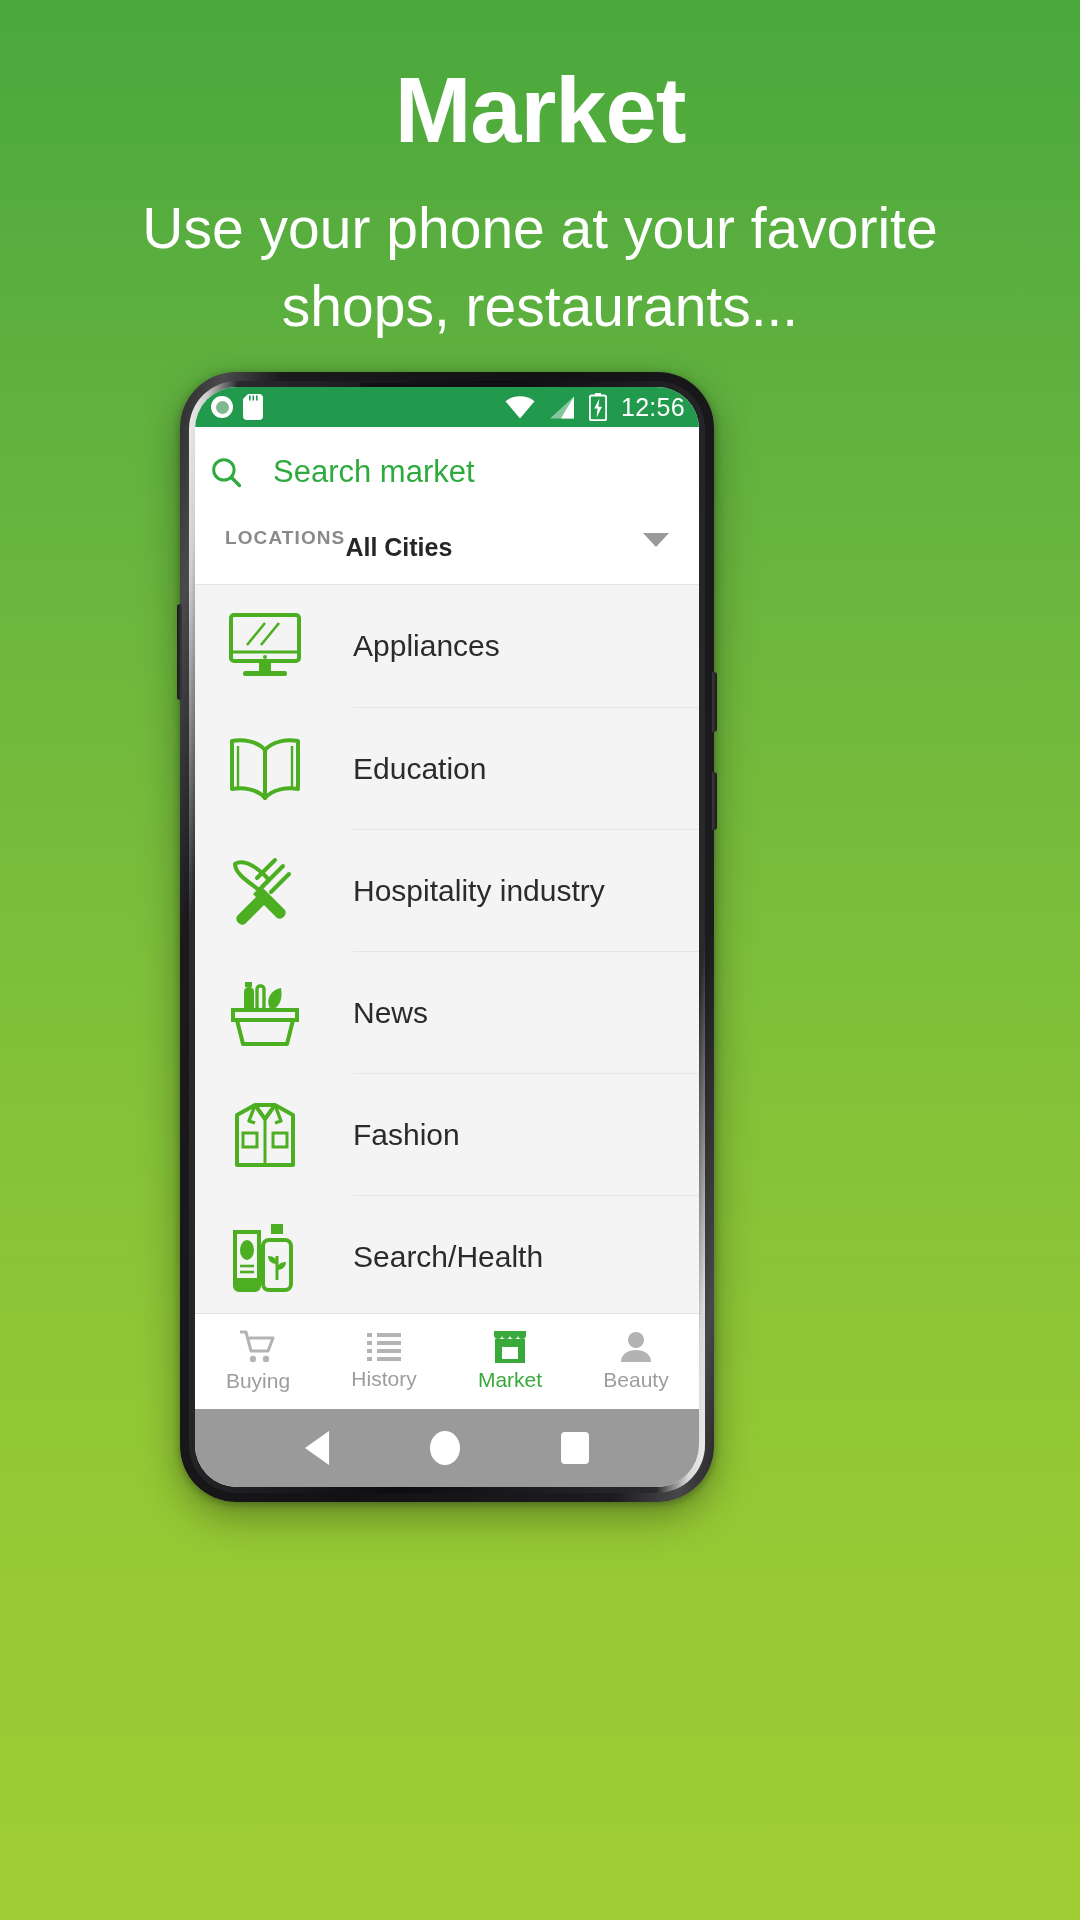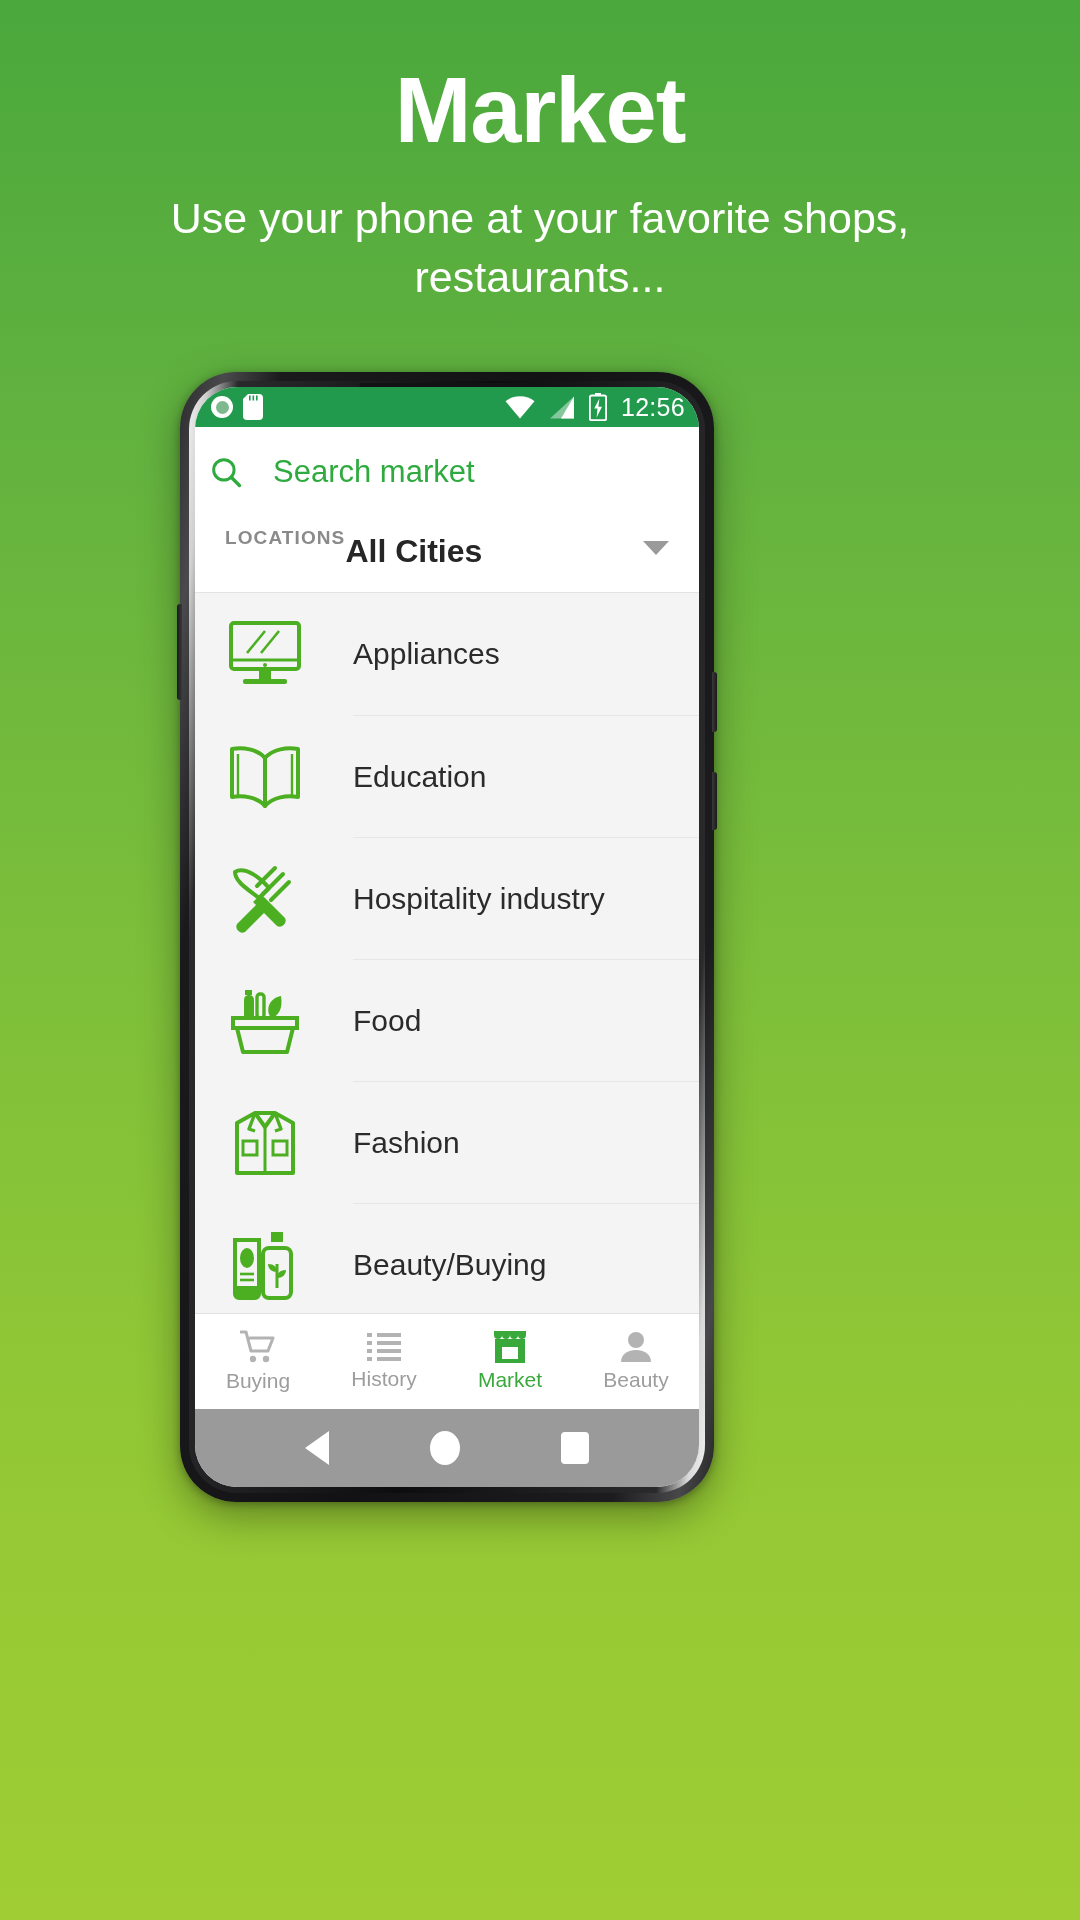--- a/index.html
+++ b/index.html
@@ -25,21 +25,21 @@
   }
   .promo-title {
     color: #ffffff;
     font-size: 92px;
     font-weight: 700;
     letter-spacing: -1px;
     line-height: 1.05;
   }
   .promo-sub {
     color: #ffffff;
-    font-size: 43px;
+    font-size: 57px;
     font-weight: 400;
     line-height: 1.38;
     margin-top: 30px;
     padding: 0 120px;
   }
 
   
   .device {
     position: absolute;
     left: 180px;
@@ -172,21 +172,21 @@
   }
   .loc-col { display: flex; flex-direction: row; }
   .loc-label {
     color: #8a8a8a;
     font-size: 19px;
     font-weight: 700;
     letter-spacing: 1.1px;
   }
   .loc-value {
     color: #262626;
-    font-size: 32px;
+    font-size: 25px;
     font-weight: 600;
     margin-top: 6px;
   }
   .loc-caret { margin-left: auto; margin-bottom: 10px; }
 
   
   .cat-list {
     flex: 1 1 auto;
     background: #f4f4f4;
     overflow: hidden;
@@ -385,21 +385,21 @@
           <span class="cat-icon">
             <svg width="76" height="76" viewBox="0 0 76 76">
               <rect x="18" y="8" width="7" height="5" fill="#4caf22"></rect>
               <path d="M17 18c0-4 3-5 5-5s5 1 5 5v18H17z" fill="#4caf22"></path>
               <rect x="30" y="12" width="7" height="24" rx="3" fill="none" stroke="#4caf22" stroke-width="3.4"></rect>
               <path d="M44 36c-6-8-2-20 10-22 2 12-2 20-10 22z" fill="#4caf22"></path>
               <rect x="6" y="36" width="64" height="10" fill="none" stroke="#4caf22" stroke-width="4"></rect>
               <path d="M10 46h56l-6 24H16z" fill="none" stroke="#4caf22" stroke-width="4" stroke-linejoin="round"></path>
             </svg>
           </span>
-          <span class="cat-label">Food</span>
+          <span class="cat-label">News</span>
         </div>
 
         <div class="cat-item">
           <span class="cat-icon">
             <svg width="76" height="70" viewBox="0 0 76 70">
               <path d="M10 16 28 6h20l18 10v50H10z" fill="none" stroke="#4caf22" stroke-width="4" stroke-linejoin="round"></path>
               <path d="M28 6 38 20 48 6" fill="none" stroke="#4caf22" stroke-width="4" stroke-linejoin="round"></path>
               <path d="M28 6 22 22l6 2" fill="none" stroke="#4caf22" stroke-width="3.4" stroke-linejoin="round"></path>
               <path d="M48 6 54 22l-6 2" fill="none" stroke="#4caf22" stroke-width="3.4" stroke-linejoin="round"></path>
               <line x1="38" y1="20" x2="38" y2="66" stroke="#4caf22" stroke-width="3"></line>
@@ -418,21 +418,21 @@
               <ellipse cx="20" cy="32" rx="7" ry="10" fill="#4caf22"></ellipse>
               <line x1="13" y1="48" x2="27" y2="48" stroke="#4caf22" stroke-width="2.6"></line>
               <line x1="13" y1="54" x2="27" y2="54" stroke="#4caf22" stroke-width="2.6"></line>
               <rect x="44" y="6" width="12" height="10" fill="#4caf22"></rect>
               <path d="M42 22h16a6 6 0 0 1 6 6v38a6 6 0 0 1-6 6H42a6 6 0 0 1-6-6V28a6 6 0 0 1 6-6z" fill="none" stroke="#4caf22" stroke-width="4"></path>
               <line x1="50" y1="38" x2="50" y2="62" stroke="#4caf22" stroke-width="3"></line>
               <path d="M50 46c-7 0-9-5-9-8 6 0 9 3 9 8z" fill="#4caf22"></path>
               <path d="M50 52c7 0 9-5 9-8-6 0-9 3-9 8z" fill="#4caf22"></path>
             </svg>
           </span>
-          <span class="cat-label">Beauty/Buying</span>
+          <span class="cat-label">Search/Health</span>
         </div>
 
       </div>
 
       <div class="tabbar">
 
         <div class="tab">
           <svg width="36" height="34" viewBox="0 0 36 34">
             <path d="M1 2h5l5 19h17l5-13H10" fill="none" stroke="#b3b3b3" stroke-width="3" stroke-linecap="round" stroke-linejoin="round"></path>
             <circle cx="13" cy="29" r="3.2" fill="#b3b3b3"></circle>

